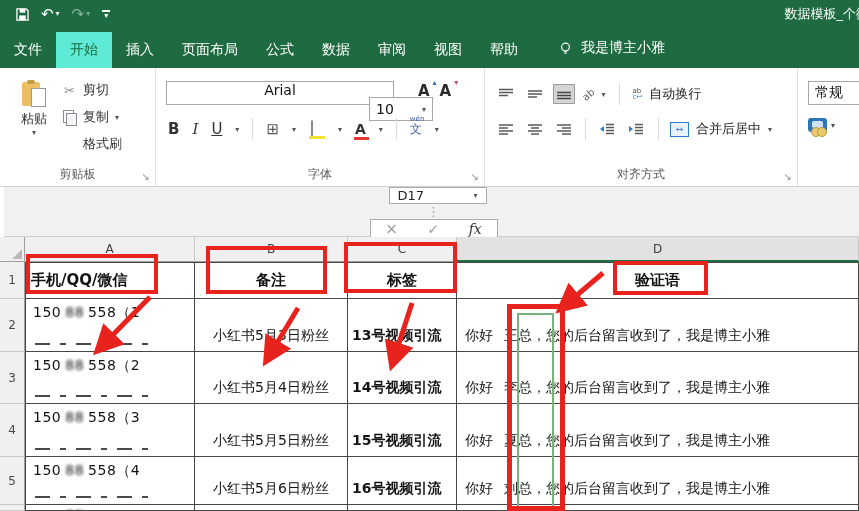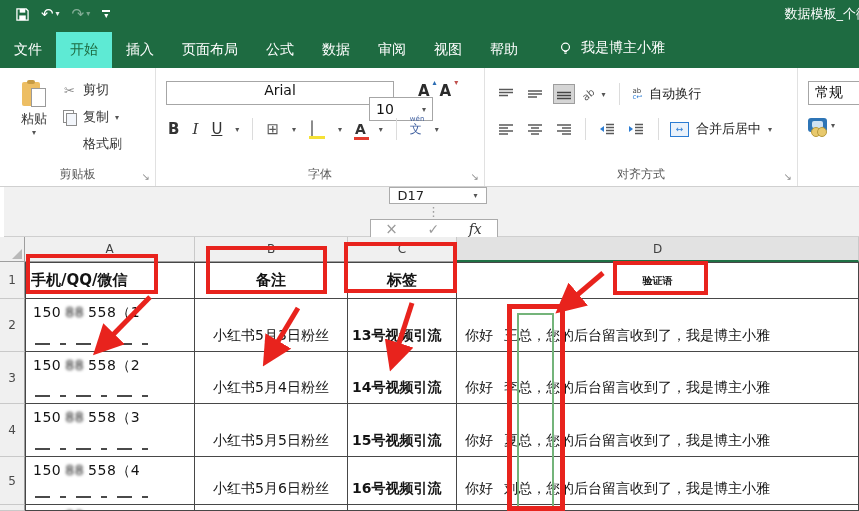--- a/index.html
+++ b/index.html
@@ -365,21 +365,21 @@
     <div class="corner"></div>
     <div class="ch">A</div>
     <div class="ch">B</div>
     <div class="ch">C</div>
     <div class="ch sel">D</div>
 
     <div class="rh">1</div>
     <div class="cell cA h-left row1 hcell" style="font-weight:700;font-size:15px;display:flex;align-items:center;border-top:1px solid #474747;">手机/QQ/微信</div>
     <div class="cell h-center" style="font-weight:700;font-size:15px;display:flex;align-items:center;justify-content:center;border-top:1px solid #474747;">备注</div>
     <div class="cell h-center" style="font-weight:700;font-size:15px;display:flex;align-items:center;justify-content:center;border-top:1px solid #474747;">标签</div>
-    <div class="cell h-center" style="font-weight:700;font-size:10px;display:flex;align-items:center;justify-content:center;border-top:1px solid #474747;">验证语</div>
+    <div class="cell h-center" style="font-weight:700;font-size:15px;display:flex;align-items:center;justify-content:center;border-top:1px solid #474747;">验证语</div>
 
     <div class="rh">2</div>
     <div class="cell cA">
       <div class="phone"><span>150</span><span class="pblur">88</span><span>558（1</span></div>
       <div class="censor"></div>
     </div>
     <div class="cell botl c-note">小红书5月3日粉丝</div>
     <div class="cell botl c-tag">13号视频引流</div>
     <div class="cell botl c-msg">
       <span class="greet">你好</span>

